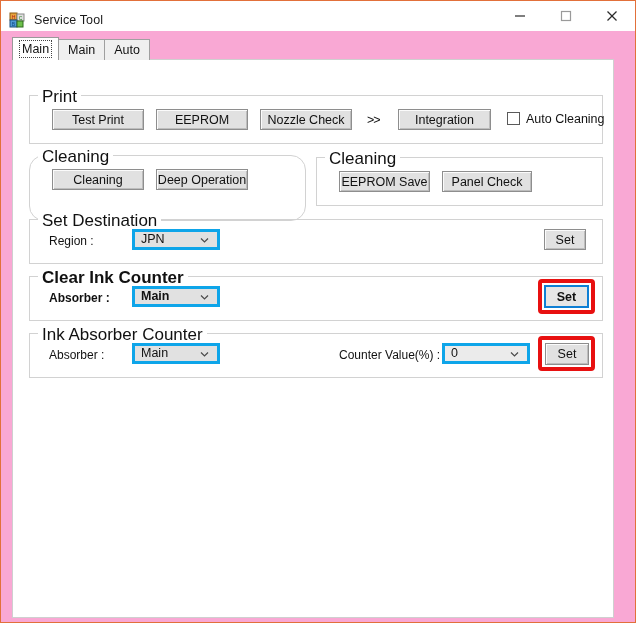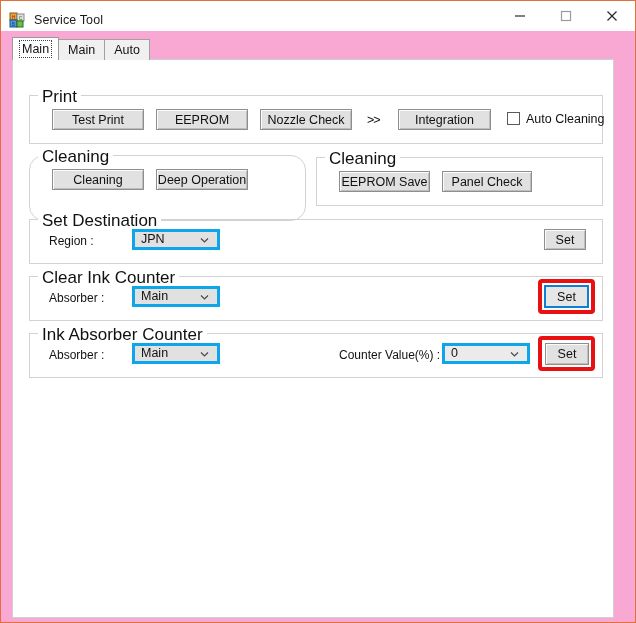--- a/index.html
+++ b/index.html
@@ -346,21 +346,21 @@
           <svg class="chev" viewBox="0 0 11 11">
             <polyline points="2,4 5.5,7.5 9,4" fill="none" stroke="#4a4a4a" stroke-width="1.2"></polyline>
           </svg>
         </div>
 
         <div class="btn" style="left:514px; top:9px; width:42px;">
           <span>Set</span>
         </div>
       </div>
 
-      <div class="group" style="left:16px; top:216px; width:574px; height:45px;">
+      <div class="group" style="left:16px; top:216px; width:574px; height:45px;font-weight:bold;">
         <span class="legend">Clear Ink Counter</span>
 
         <span class="lbl" style="left:19px; top:15px;">Absorber :</span>
 
         <div class="combo" style="left:102px; top:9px; width:88px;">
           <span class="value">Main</span>
           <svg class="chev" viewBox="0 0 11 11">
             <polyline points="2,4 5.5,7.5 9,4" fill="none" stroke="#4a4a4a" stroke-width="1.2"></polyline>
           </svg>
         </div>

